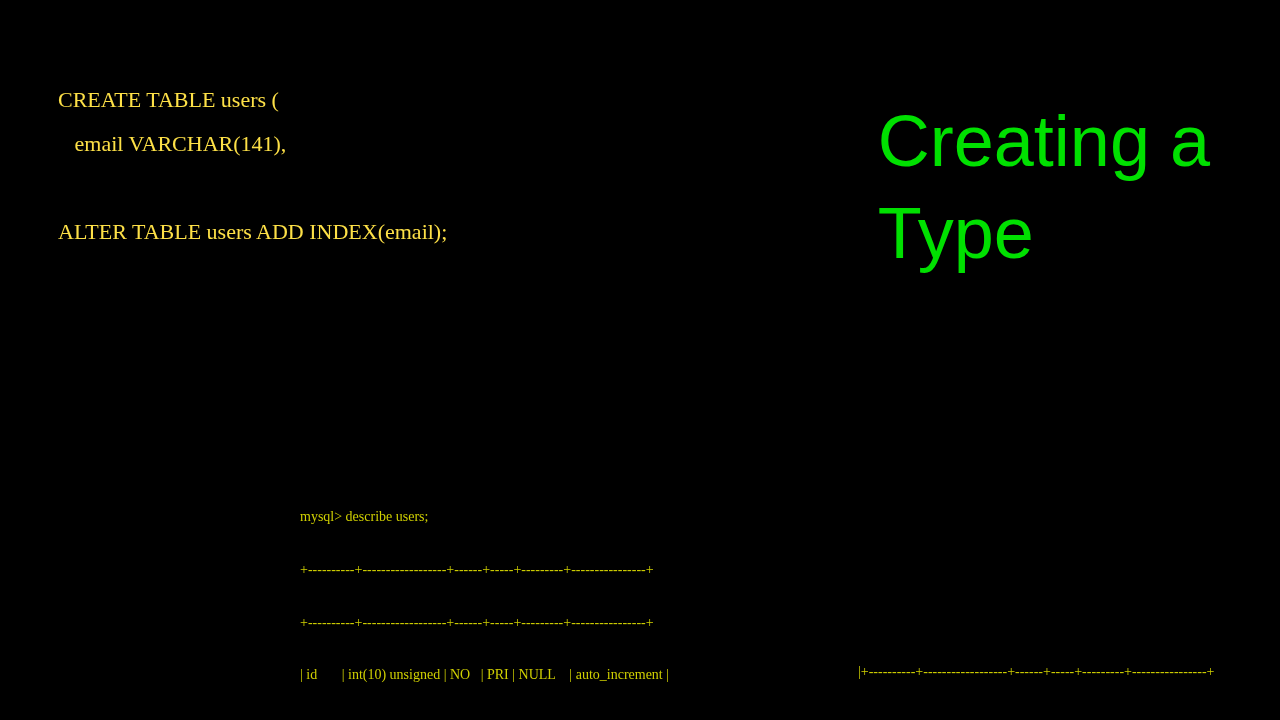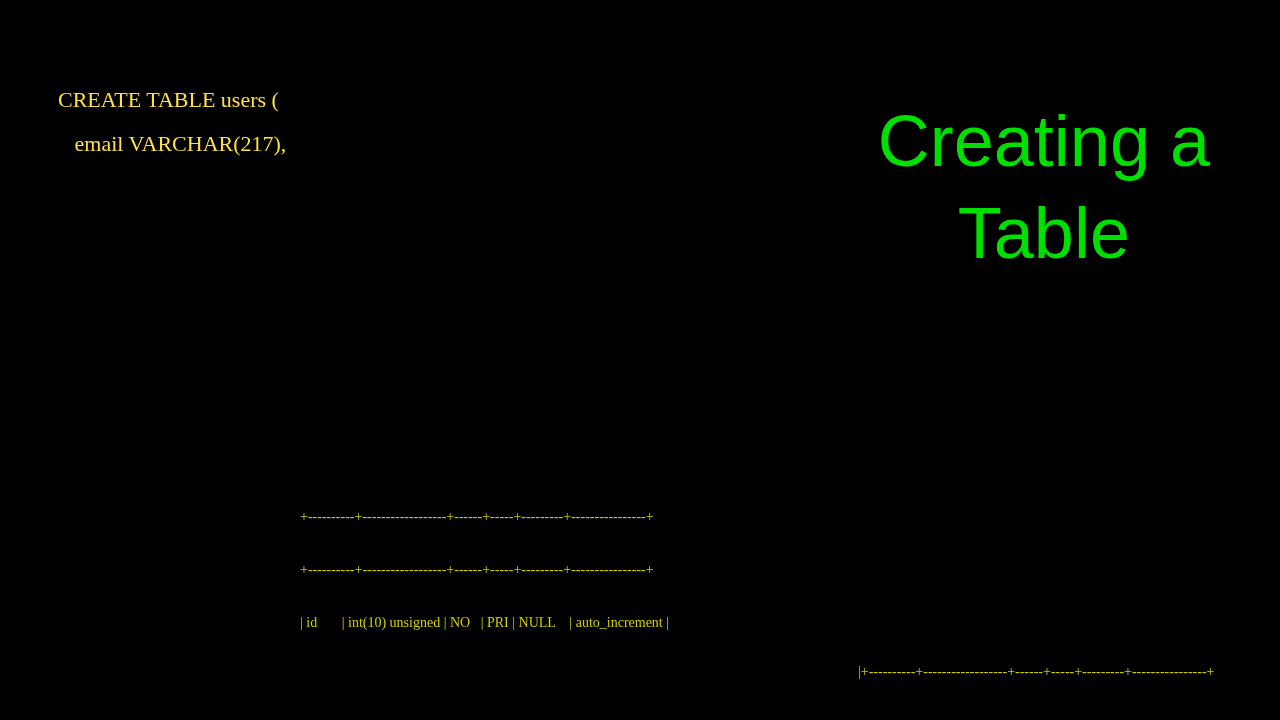--- a/index.html
+++ b/index.html
@@ -21,21 +21,20 @@
   }
   .sql-block .line { white-space: pre; }
   .blank-line { height: 44px; }
   .title {
     position: absolute;
     right: 70px;
     top: 95px;
     color: #00e000;
     font-size: 72px;
     font-family: Arial, Helvetica, sans-serif;
-    text-align: center;
     line-height: 1.28;
   }
   .term-block {
     position: absolute;
     left: 300px;
     top: 478px;
     color: #d0d000;
     font-size: 14px;
     line-height: 1.88;
     white-space: pre;
@@ -47,30 +46,32 @@
     color: #d0d000;
     font-size: 14px;
     white-space: pre;
   }
 </style>
 </head>
 <body>
 
 <div class="title">
   <div>Creating a</div>
-  <div>Table</div>
+  <div>Type</div>
 </div>
 
 <div class="sql-block">
   <div class="line">CREATE TABLE users (</div>
-  <div class="line">   email VARCHAR(217),</div>
+  <div class="line">   email VARCHAR(141),</div>
   <div class="blank-line"></div>
+  <div class="line">ALTER TABLE users ADD INDEX(email);</div>
 </div>
 
 <div class="term-block">
+<div>mysql&gt; describe users;</div>
 <div>+----------+------------------+------+-----+---------+----------------+</div>
 <div>+----------+------------------+------+-----+---------+----------------+</div>
 <div>| id       | int(10) unsigned | NO   | PRI | NULL    | auto_increment |</div>
 
 
 
 </div>
 
 <div class="overflow-rule">|+----------+------------------+------+-----+---------+----------------+</div>
 

